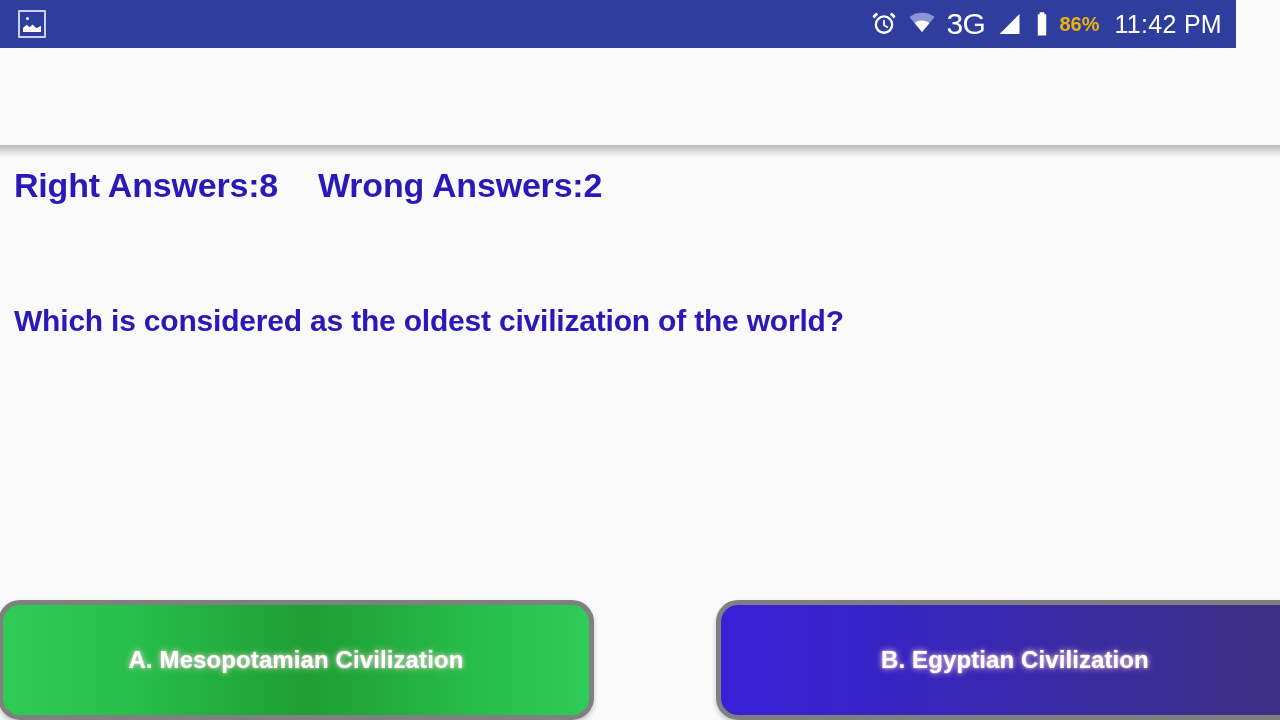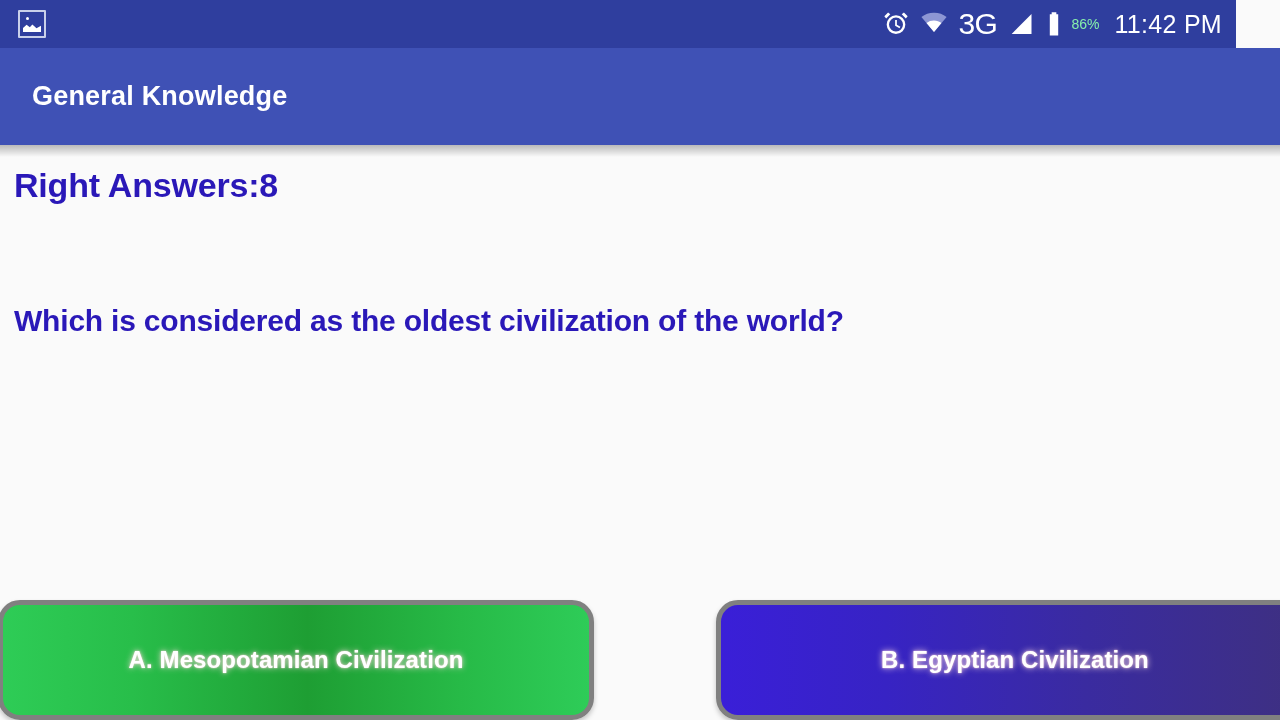--- a/index.html
+++ b/index.html
@@ -89,23 +89,23 @@
   .clock-text {
     color: #ffffff;
     font-size: 25px;
     font-weight: 500;
     letter-spacing: 0.3px;
     white-space: nowrap;
     margin-left: 6px;
   }
 
   .batt-pct {
-    color: #86efac;
-    font-size: 14px;
-    font-weight: 400;
+    color: #eab308;
+    font-size: 20px;
+    font-weight: 700;
     margin-left: -1px;
   }
 
   
   .app-bar {
     position: absolute;
     left: 0; top: 48px;
     width: 1280px;
     height: 97px;
     background: #3F51B5;
@@ -237,30 +237,28 @@
           <path d="M4 2h4v1.6h1.6v18.2H2.4V3.6H4z"></path>
         </svg>
       </span>
 
       <span class="batt-pct">86%</span>
 
       <span class="clock-text">11:42 PM</span>
     </div>
   </div>
 
-  <div class="app-bar">
-    <span class="app-title">General Knowledge</span>
-  </div>
   <div class="app-bar-shadow"></div>
 
   <div class="content">
 
     <div class="score-row">
       <span class="score-text">Right Answers:8</span>
       <span class="score-gap"></span>
+      <span class="score-text">Wrong Answers:2</span>
     </div>
 
     <div class="question">Which is considered as the oldest civilization of the world?</div>
 
     <div id="btn-a" class="answer-btn btn-green">A. Mesopotamian Civilization</div>
 
     <div id="btn-b" class="answer-btn btn-blue">B. Egyptian Civilization</div>
 
   </div>
 </div>

